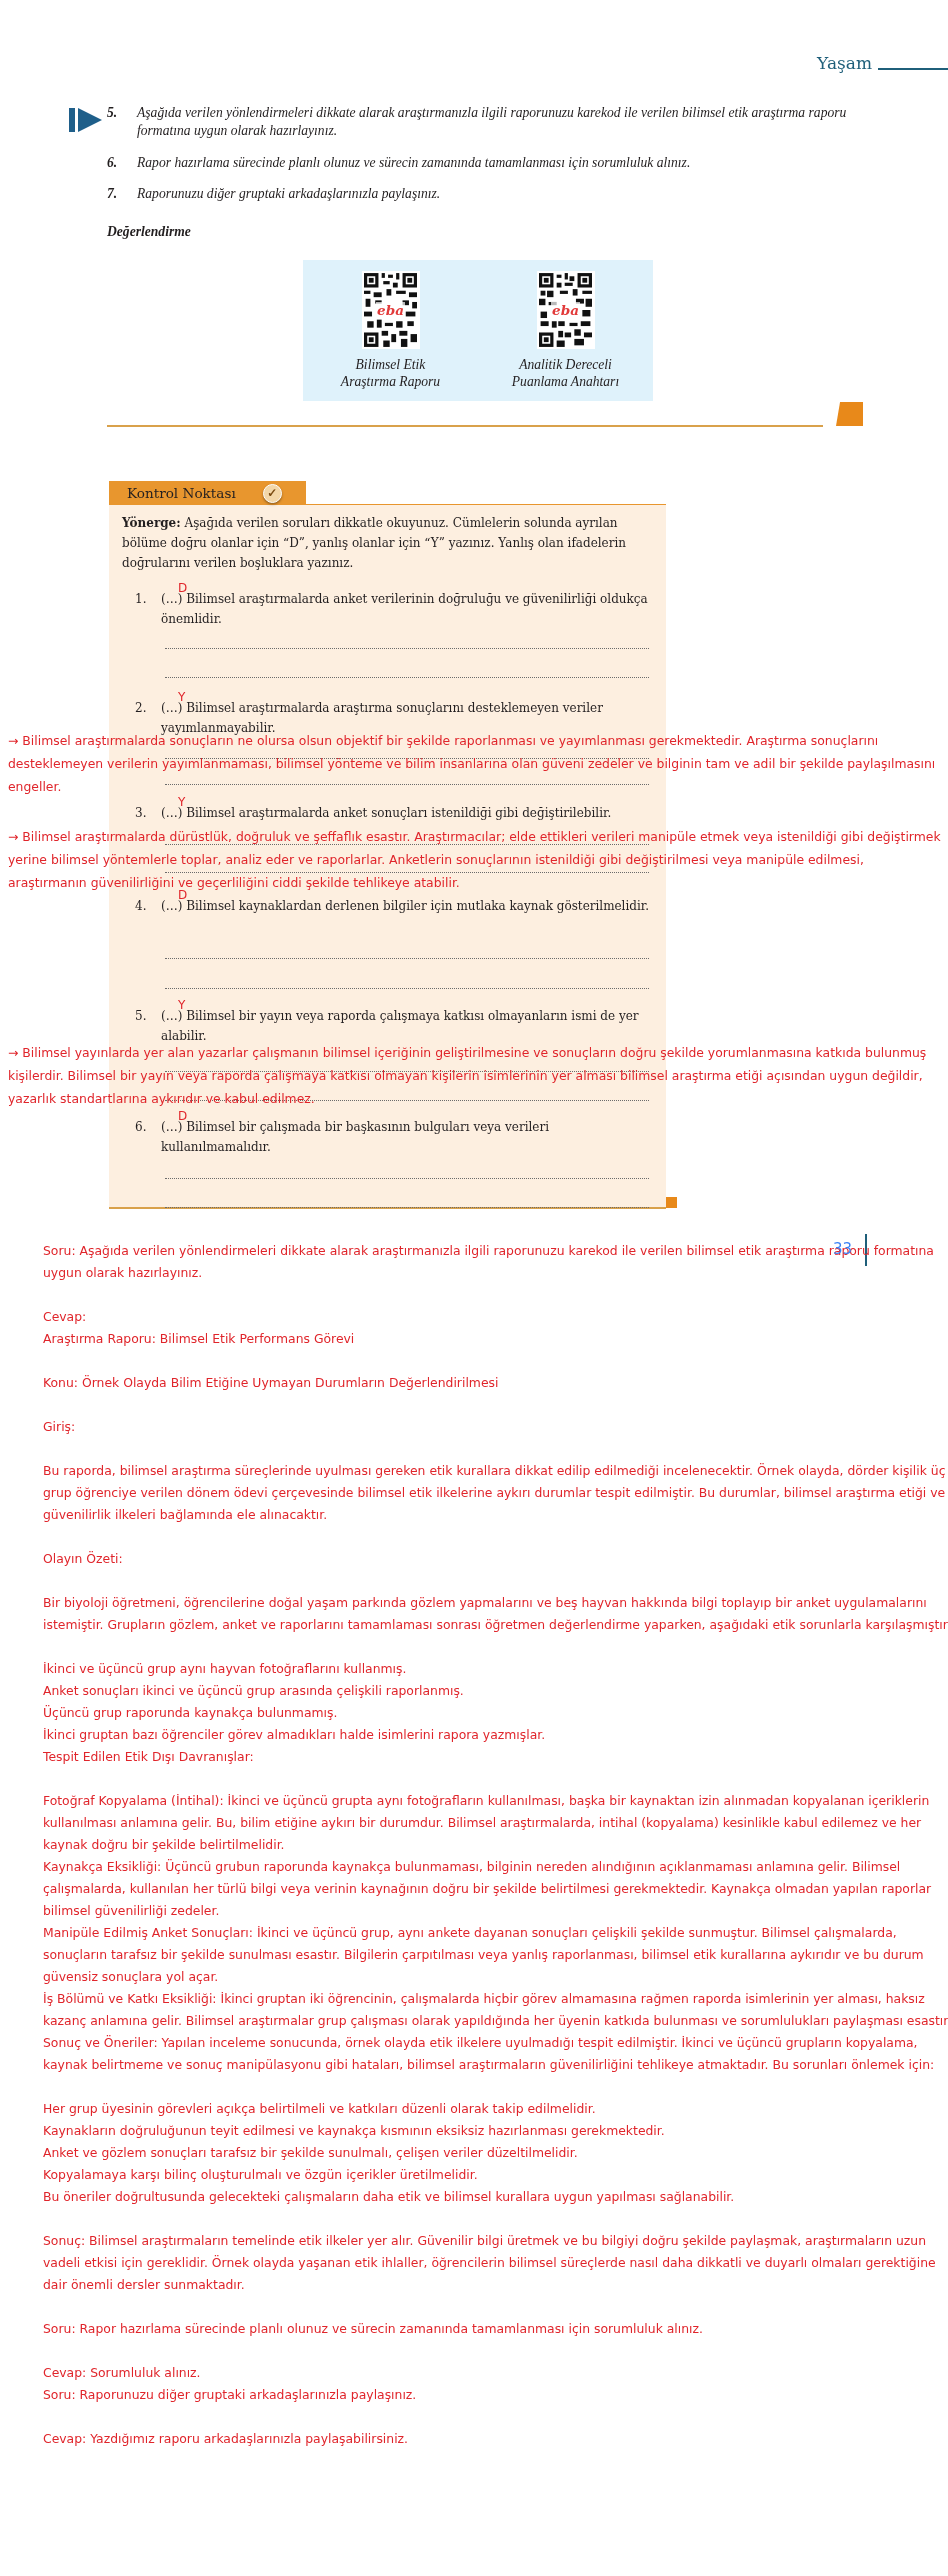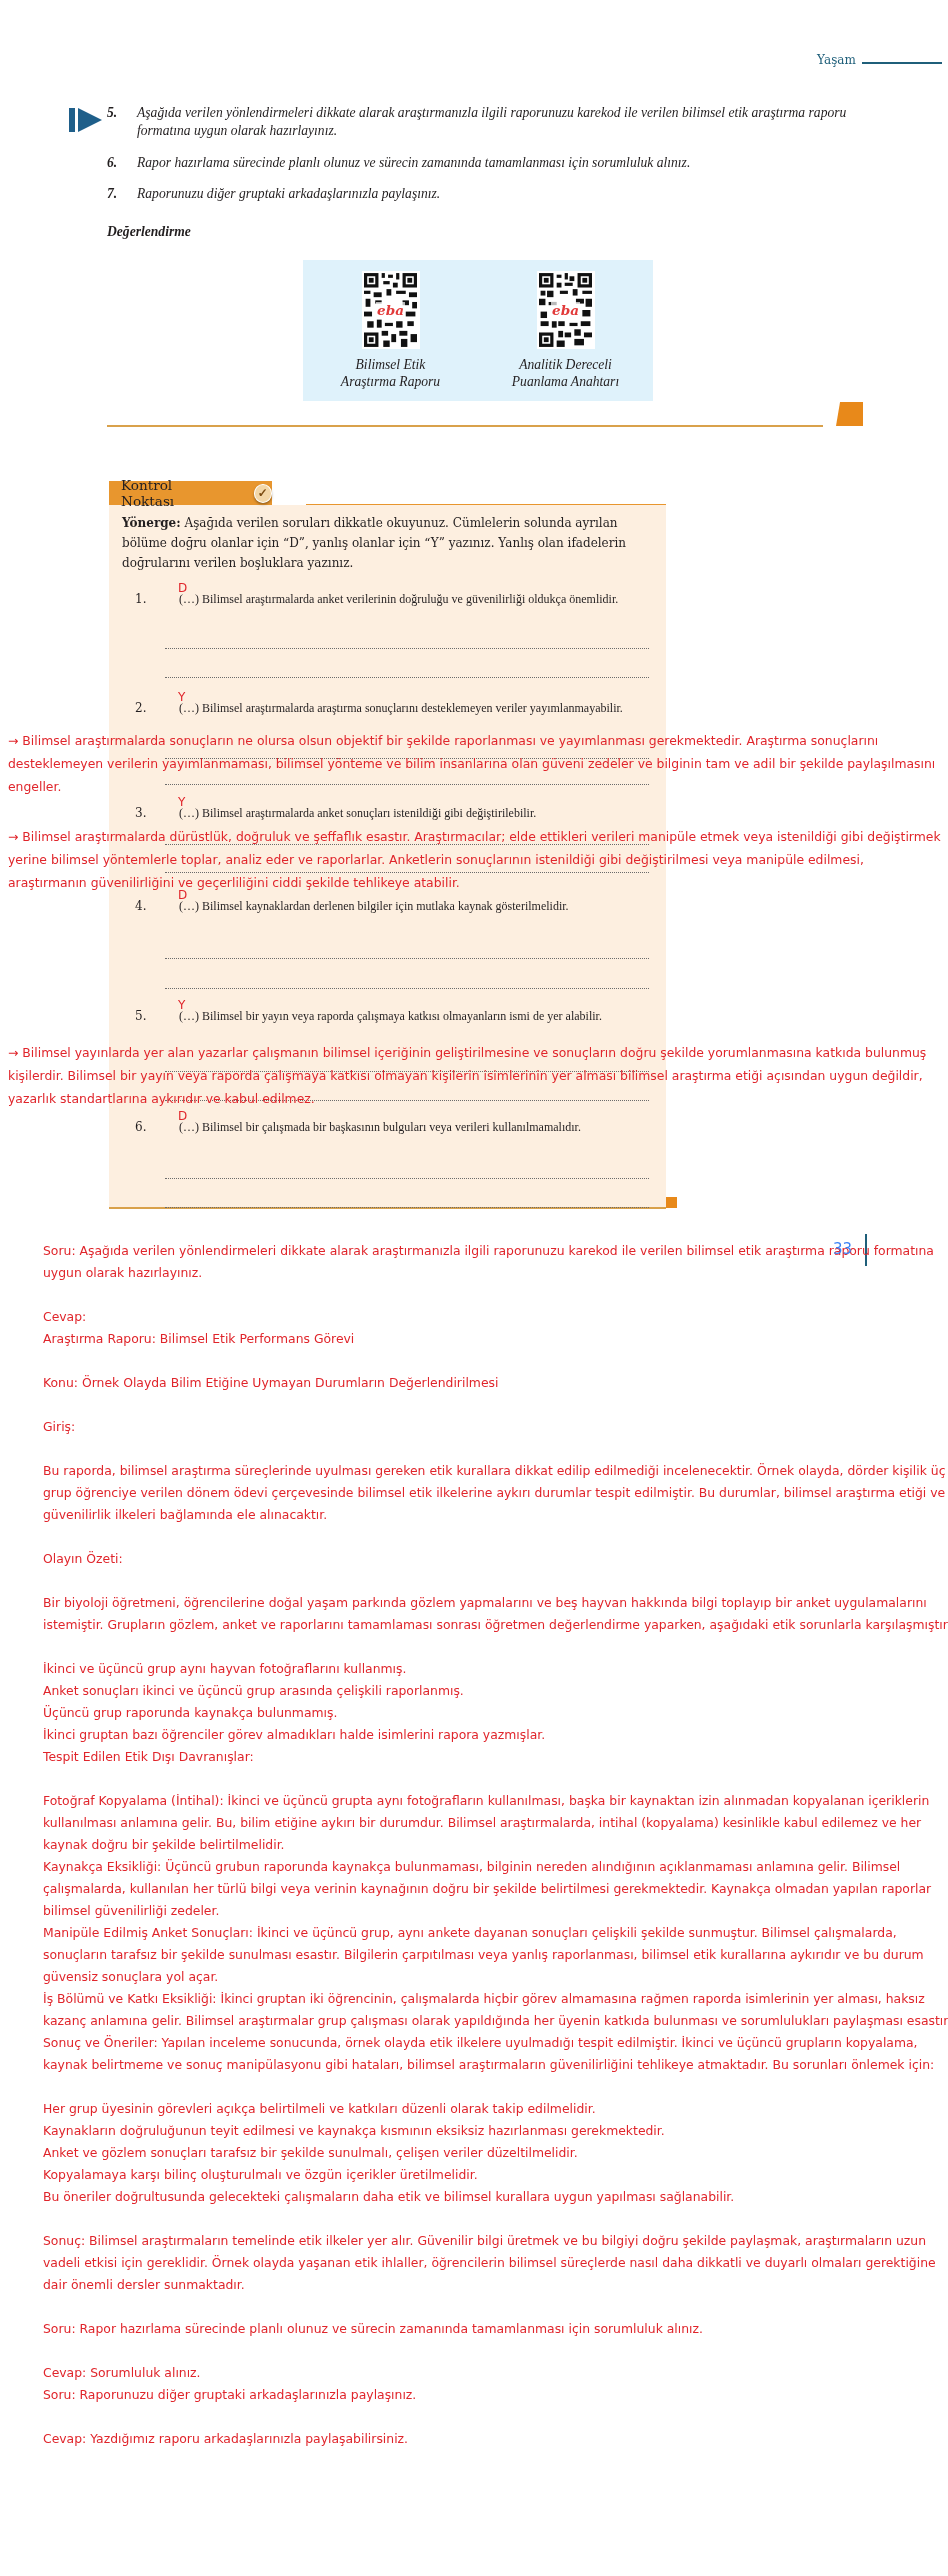--- a/index.html
+++ b/index.html
@@ -1,21 +1,21 @@
 <!DOCTYPE html>
 <html style="font-size:13px"><head>
 <meta charset="utf-8">
 <style>
   * { box-sizing: border-box; margin: 0; padding: 0; }
   html, body { width: 948px; background: #ffffff; }
   body { position: relative; height: 2576px; overflow: hidden; font-family: "Liberation Serif", "DejaVu Serif", serif; color: #231f20; }
 
   
   .running-head { position: absolute; top: 53px; left: 817px; display: flex; align-items: flex-end; }
-  .running-head .title { font-family: "DejaVu Serif", serif; font-size: 12px; color: #1f5f7a; }
+  .running-head .title { font-family: "DejaVu Serif", serif; font-size: 17px; color: #1f5f7a; }
   .running-head .rule { width: 80px; height: 1.6px; background: #1f5f7a; margin-left: 6.4px; margin-bottom: 3.2px; }
 
   
   .step-marker { position: absolute; left: 69px; top: 108px; width: 32px; height: 24px; }
   .step-marker .bar { position: absolute; left: 0; top: 0; width: 5.6px; height: 24px; background: #1f5f8a; }
   .step-marker .tri { position: absolute; left: 8.8px; top: 0; width: 0; height: 0; border-top: 12px solid transparent; border-bottom: 12px solid transparent; border-left: 24px solid #1f5f8a; }
 
   .steps { position: absolute; left: 107px; top: 104px; width: 769px; font-style: italic; font-size: 13.6px; line-height: 18.4px; }
   .step { display: flex; margin-bottom: 13px; }
   .step .num { width: 30px; flex: none; font-weight: bold; }
@@ -27,34 +27,34 @@
   .qr-card { width: 175px; height: 141px; background: #dff2fb; display: flex; flex-direction: column; align-items: center; padding-top: 11.2px; }
   .qr-code { width: 58px; height: 78px; background: #fff; position: relative; display: flex; align-items: center; justify-content: center; }
   .qr-code svg { width: 53px; height: 74px; }
   .qr-card .label { margin-top: 6.4px; text-align: center; font-style: italic; font-size: 13.6px; line-height: 17.6px; color: #231f20; }
   .eba-mark { position: absolute; font-family: "DejaVu Serif", serif; font-style: italic; font-size: 13.6px; color: #e23a3a; font-weight: bold; background: rgba(255,255,255,0.7); padding: 0 0.8px; }
 
   .section-rule { position: absolute; left: 107px; top: 425px; width: 716px; height: 1.6px; background: #d9a14b; }
   .section-tab { position: absolute; left: 836px; top: 402px; width: 27px; height: 24px; background: #e8891a; clip-path: polygon(15% 0, 100% 0, 100% 100%, 0 100%); }
 
   
-  .kn-header { position: absolute; left: 109px; top: 481px; width: 163px; height: 24px; background: #e8962e; display: flex; align-items: center; padding-left: 12px; }
+  .kn-header { position: absolute; left: 109px; top: 481px; width: 197px; height: 24px; background: #e8962e; display: flex; align-items: center; padding-left: 18px; }
   .kn-header .title { font-family: "DejaVu Serif", serif; font-size: 13.6px; color: #231f20; }
   .kn-header .check { margin-left: 27px; width: 19px; height: 19px; border-radius: 50%; background: #f3d7a8; border: 1.6px solid #fff; display: flex; align-items: center; justify-content: center; color: #7a4b12; font-size: 12px; font-weight: bold; box-shadow: 0 1.6px 2.4px rgba(0,0,0,0.35); }
   .kn-topline { position: absolute; left: 306px; top: 504px; width: 360px; height: 0.8px; background: #e8962e; }
   .kn-box { position: absolute; left: 109px; top: 505px; width: 557px; height: 703px; background: #fdefe0; }
   .kn-bottomline { position: absolute; left: 109px; top: 1207px; width: 557px; height: 1.6px; background: #d9a14b; }
   .kn-corner { position: absolute; left: 666px; top: 1197px; width: 11.2px; height: 11.2px; background: #e8891a; }
 
   .directive { position: absolute; left: 122px; top: 513px; width: 537px; font-family: "DejaVu Serif", serif; font-size: 12px; line-height: 20px; }
   .directive b { font-weight: bold; }
 
   .q { position: absolute; left: 135px; width: 521px; font-family: "DejaVu Serif", serif; font-size: 12px; line-height: 20px; }
   .q .n { position: absolute; left: 0; width: 24px; }
-  .q .body { margin-left: 44px; font-family: Liberation Serif, serif; }
+  .q .body { margin-left: 26px; }
   .q .ans { position: absolute; left: 43px; top: -11.2px; font-family: "DejaVu Sans", sans-serif; font-size: 12px; color: #e0252b; }
   .dots { position: absolute; left: 165px; width: 484px; height: 1.6px; border-bottom: 1.6px dotted #6b6b6b; }
 
   .note { position: absolute; left: 8px; width: 937px; font-family: "DejaVu Sans", sans-serif; font-size: 12.4px; line-height: 23px; color: #e0252b; z-index: 5; }
 
   .page-num { position: absolute; left: 833px; top: 1240px; font-family: "DejaVu Sans", sans-serif; font-size: 15px; color: #3b82f6; z-index: 6; }
   .page-rule { position: absolute; left: 865px; top: 1234px; width: 1.6px; height: 32px; background: #1f5f7a; }
 
   
   .answers { position: absolute; left: 15px; top: 1240px; width: 948px; font-family: "DejaVu Sans", sans-serif; font-size: 12.4px; line-height: 22px; color: #e0252b; padding-left: 28px; }

